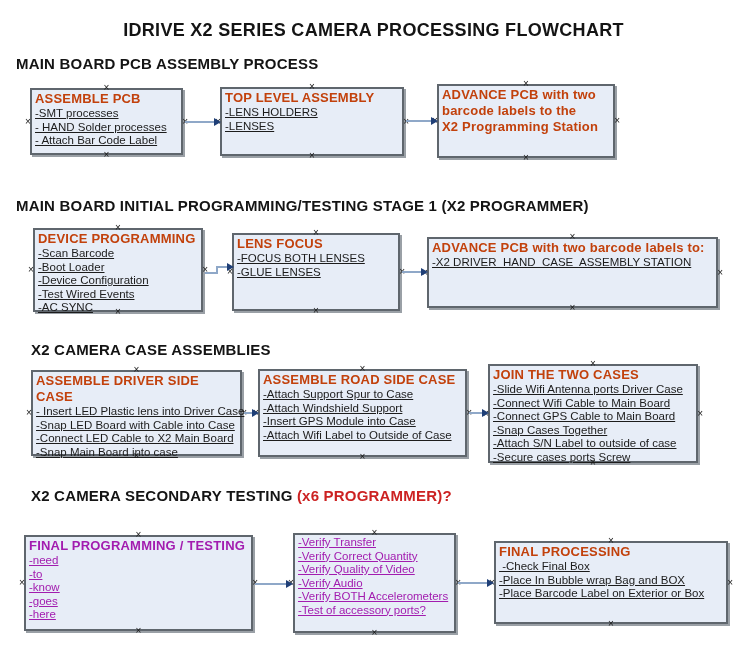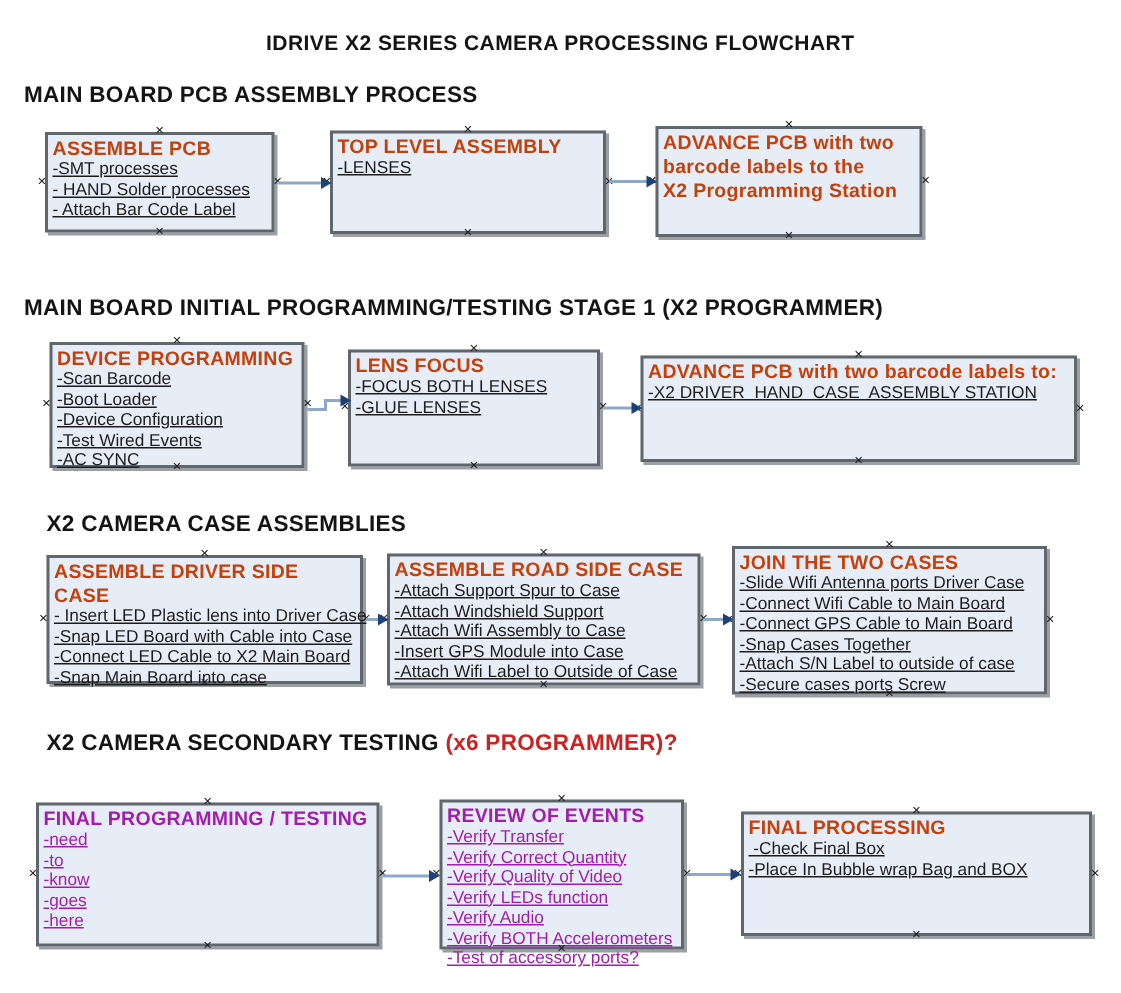--- a/index.html
+++ b/index.html
@@ -2,21 +2,21 @@
 <html><head>
 <meta charset="utf-8">
 <style>
   html,body{margin:0;padding:0;background:#ffffff;}
   .canvas{
     position:relative;width:747px;height:662px;background:#ffffff;
     font-family:"Liberation Sans",sans-serif;color:#111;overflow:hidden;
   }
   .page-title{
     position:absolute;top:20px;left:0;width:100%;margin:0;
-    text-align:center;font-size:14px;font-weight:bold;letter-spacing:.3px;color:#141414;
+    text-align:center;font-size:18px;font-weight:bold;letter-spacing:.3px;color:#141414;
   }
   .sec-header{
     position:absolute;font-weight:bold;font-size:15px;letter-spacing:.2px;white-space:nowrap;color:#141414;
   }
   .sec-header .red-part{color:#cc2222;margin-top:28px;}
   .fc-box{
     position:absolute;background:#e7edf7;border:2px solid #5f666d;
     box-shadow:2px 2px 0 #9aa0a6;box-sizing:border-box;padding:1px 3px;
   }
   .box-title{
@@ -62,20 +62,21 @@
         <div class="box-line">- Attach Bar Code Label</div>
       </div>
   <span class="handle handle-t">×</span>
       <span class="handle handle-b">×</span>
       <span class="handle handle-l">×</span>
       <span class="handle handle-r">×</span>
     </div>
   <div class="fc-box" style="left:220px;top:87px;width:184px;height:69px;">
     <div class="box-title">TOP LEVEL ASSEMBLY</div>
     <div class="box-body">
+        <div class="box-line">-LENS HOLDERS</div>
         <div class="box-line">-LENSES</div>
       </div>
   <span class="handle handle-t">×</span>
       <span class="handle handle-b">×</span>
       <span class="handle handle-l">×</span>
       <span class="handle handle-r">×</span>
     </div>
   <div class="fc-box" style="left:437px;top:84px;width:178px;height:74px;">
     <div class="box-title">ADVANCE PCB with two barcode labels to the
  X2 Programming Station</div>
@@ -145,21 +146,20 @@
   <span class="handle handle-t">×</span>
       <span class="handle handle-b">×</span>
       <span class="handle handle-l">×</span>
       <span class="handle handle-r">×</span>
     </div>
   <div class="fc-box" style="left:258px;top:369px;width:209px;height:88px;">
     <div class="box-title">ASSEMBLE ROAD SIDE CASE</div>
     <div class="box-body">
         <div class="box-line">-Attach Support Spur to Case</div>
         <div class="box-line">-Attach Windshield Support</div>
-        <div class="box-line">-Attach Wifi Assembly to Case</div>
         <div class="box-line">-Insert GPS Module into Case</div>
         <div class="box-line">-Attach Wifi Label to Outside of Case</div>
       </div>
   <span class="handle handle-t">×</span>
       <span class="handle handle-b">×</span>
       <span class="handle handle-l">×</span>
       <span class="handle handle-r">×</span>
     </div>
   <div class="fc-box" style="left:488px;top:364px;width:210px;height:99px;">
     <div class="box-title">JOIN THE TWO CASES</div>
@@ -190,40 +190,39 @@
         <div class="box-line">-know</div>
         <div class="box-line">-goes</div>
         <div class="box-line">-here</div>
       </div>
   <span class="handle handle-t">×</span>
       <span class="handle handle-b">×</span>
       <span class="handle handle-l">×</span>
       <span class="handle handle-r">×</span>
     </div>
   <div class="fc-box red" style="left:293px;top:533px;width:163px;height:100px;">
-    <div class="box-title">REVIEW OF EVENTS</div>
     <div class="box-body">
         <div class="box-line">-Verify Transfer</div>
         <div class="box-line">-Verify Correct Quantity</div>
         <div class="box-line">-Verify Quality of Video</div>
-        <div class="box-line">-Verify LEDs function</div>
         <div class="box-line">-Verify Audio</div>
         <div class="box-line">-Verify BOTH Accelerometers</div>
         <div class="box-line">-Test of accessory ports?</div>
       </div>
   <span class="handle handle-t">×</span>
       <span class="handle handle-b">×</span>
       <span class="handle handle-l">×</span>
       <span class="handle handle-r">×</span>
     </div>
   <div class="fc-box" style="left:494px;top:541px;width:234px;height:83px;">
     <div class="box-title">FINAL PROCESSING</div>
     <div class="box-body">
         <div class="box-line"> -Check Final Box</div>
         <div class="box-line">-Place In Bubble wrap Bag and BOX</div>
+        <div class="box-line">-Place Barcode Label on Exterior or Box</div>
       </div>
   <span class="handle handle-t">×</span>
       <span class="handle handle-b">×</span>
       <span class="handle handle-l">×</span>
       <span class="handle handle-r">×</span>
     </div>
   <div class="arrow" style="left:255px;top:583px;width:32px;"></div>
   <div class="arrow" style="left:458px;top:582px;width:30px;"></div>
 
 </div>

